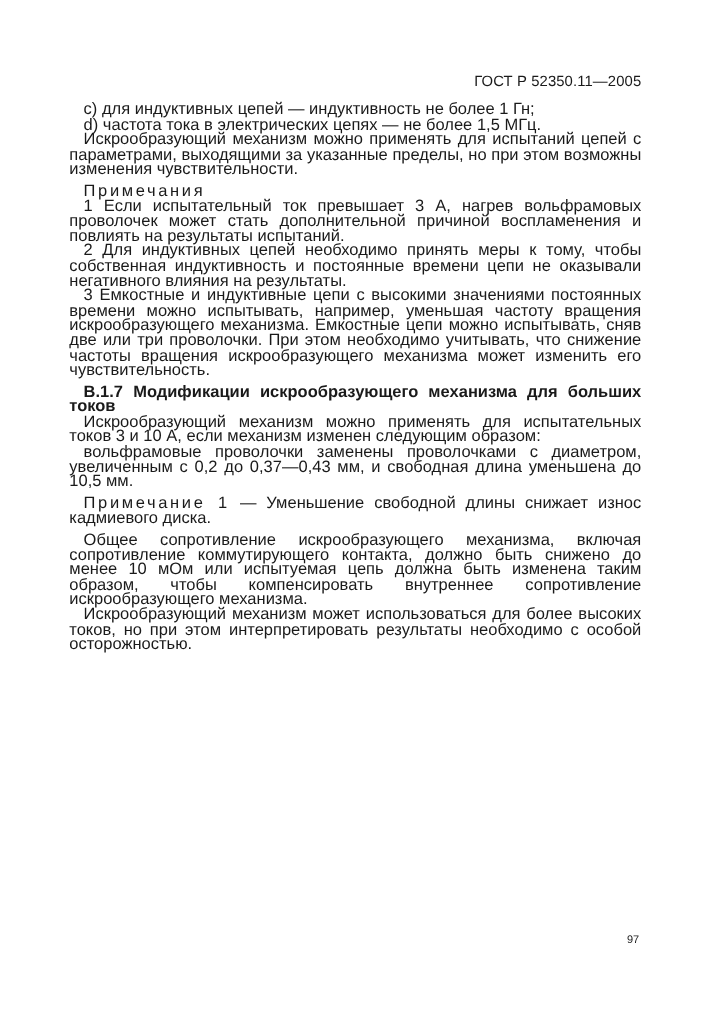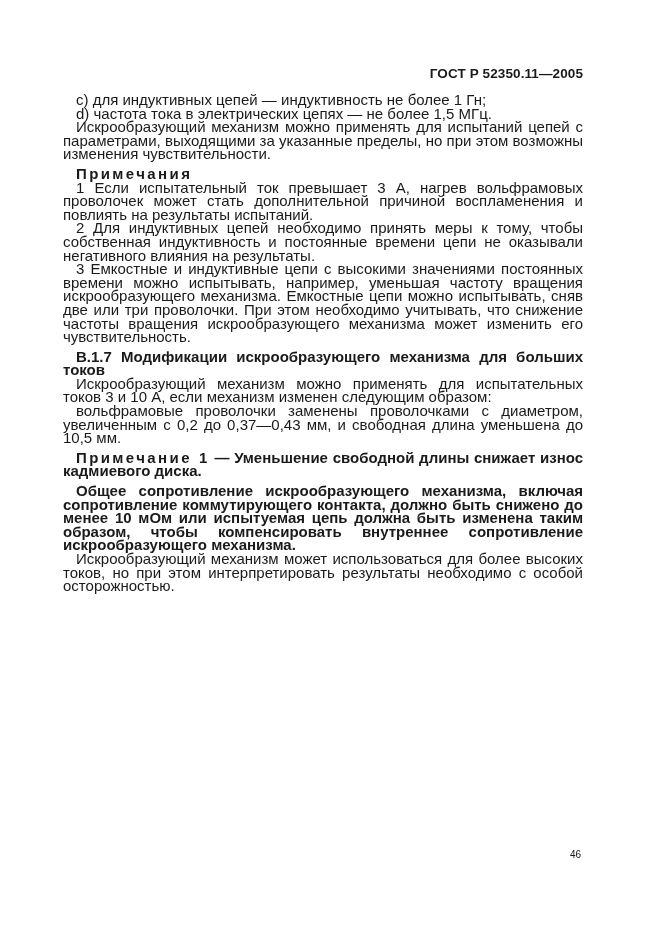--- a/index.html
+++ b/index.html
@@ -1,20 +1,20 @@
 <!DOCTYPE html>
 <html><head>
 <meta charset="utf-8">
 <style>
   html, body { margin:0; padding:0; background:#fff; }
   body { width:661px; height:936px; position:relative; overflow:hidden; font-family:"Liberation Sans", sans-serif; color:#1a1a1a; }
-  .header { position:absolute; top:66px; right:78px; font-weight:bold; font-size:13.5px; letter-spacing:0.1px; }
+  .header { position:absolute; top:66px; right:78px; font-weight:normal; font-size:13.5px; letter-spacing:0.1px; }
   .content { position:absolute; left:63px; top:93px; width:520px; font-size:15px; line-height:13.6px; }
   .content p { margin:0; text-align:justify; text-indent:13px; }
-  .gap { margin-top:6px !important;font-weight:bold; }
+  .gap { margin-top:6px !important; }
   .spaced { letter-spacing:2.4px; }
   .bold { font-weight:bold; }
   .pagenum { position:absolute; top:849px; left:570px; font-size:10px; }
 </style>
 </head>
 <body>
 
 <div class="header">ГОСТ Р 52350.11—2005</div>
 
 <div class="content">
@@ -26,13 +26,13 @@
   <p>2  Для индуктивных цепей необходимо принять меры к тому, чтобы собственная индуктивность и постоянные времени цепи не оказывали негативного влияния на результаты.</p>
   <p>3  Емкостные и индуктивные цепи с высокими значениями постоянных времени можно испытывать, например, уменьшая частоту вращения искрообразующего механизма. Емкостные цепи можно испытывать, сняв две или три проволочки. При этом необходимо учитывать, что снижение частоты вращения искрообразующего механизма может изменить его чувствительность.</p>
   <p class="gap bold">B.1.7  Модификации искрообразующего механизма для больших токов</p>
   <p>Искрообразующий механизм можно применять для испытательных токов 3  и 10 А, если механизм изменен следующим образом:</p>
   <p>вольфрамовые проволочки заменены проволочками с диаметром, увеличенным с  0,2  до 0,37—0,43 мм, и свободная длина уменьшена до 10,5 мм.</p>
   <p class="gap"><span class="spaced">Примечание 1</span><span> — Уменьшение свободной длины снижает износ кадмиевого диска.</span></p>
   <p class="gap">Общее сопротивление искрообразующего механизма, включая сопротивление коммутирующего контакта, должно быть снижено до менее 10 мОм или испытуемая цепь должна быть изменена таким образом, чтобы компенсировать внутреннее сопротивление искрообразующего механизма.</p>
   <p>Искрообразующий механизм может использоваться для более высоких токов, но при этом интерпретировать результаты необходимо с особой осторожностью.</p>
 </div>
 
-<div class="pagenum">46</div>
+<div class="pagenum">97</div>
 
 </body></html>

